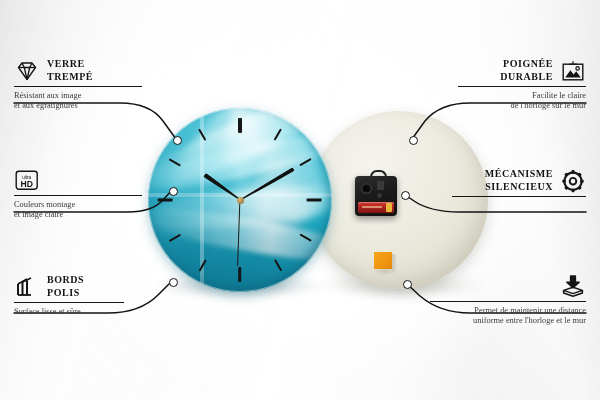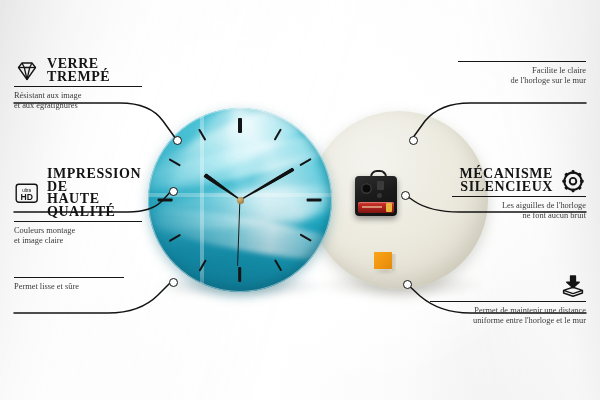--- a/index.html
+++ b/index.html
@@ -140,21 +140,21 @@
   .hand-m{width:4.4px;height:62px;margin-left:-2.2px;margin-top:-62px;clip-path:polygon(0% 0%,100% 0%,64% 100%,36% 100%);}
   .hand-s{width:1.4px;height:66px;margin-left:-0.7px;margin-top:-66px;background:#1a1a1a;}
   .hub{position:absolute;left:50%;top:50%;width:7px;height:7px;margin:-3.5px 0 0 -3.5px;border-radius:50%;
        background:radial-gradient(circle at 35% 32%,#d9b77a,#8a6a33);}
 
   
   .callout{position:absolute;}
   .co-head{display:flex;align-items:center;gap:7px;}
   .co-title{
     font-family:"Liberation Serif",serif;font-weight:bold;
-    font-size:14px;line-height:12.5px;letter-spacing:.55px;color:#141414;
+    font-size:10px;line-height:12.5px;letter-spacing:.55px;color:#141414;
     text-transform:uppercase;white-space:pre-line;
   }
   .co-rule{height:1.1px;background:#161616;margin-top:3px;}
   .co-sub{
     font-family:"Liberation Serif",serif;font-size:8.4px;line-height:10.4px;
     color:#3a3a3a;margin-top:3.5px;white-space:pre-line;
   }
   .left .co-head{justify-content:flex-start;}
   .left .co-sub{text-align:left;}
   .right .co-head{justify-content:flex-end;}
@@ -267,34 +267,61 @@
 et aux égratignures</div>
   </div>
 
   <div class="callout left" style="left:14px;top:168px;width:128px;">
     <div class="co-head">
       <svg class="ico" viewBox="0 0 26 24">
         <rect x="2.2" y="3.2" width="21" height="18" rx="2.6" fill="none" stroke="#141414" stroke-width="1.4"></rect>
         <text x="12.7" y="10.6" font-family="Liberation Sans, sans-serif" font-size="4.6" text-anchor="middle" fill="#141414">ultra</text>
         <text x="12.7" y="18.6" font-family="Liberation Sans, sans-serif" font-size="8.6" font-weight="bold" text-anchor="middle" fill="#141414">HD</text>
       </svg>
-      <div class="co-title">IMPRESSION DE
-HAUTE QUALITÉ</div>
     </div>
     <div class="co-rule" style="width:128px;"></div>
     <div class="co-sub">Couleurs montage
 et image claire</div>
   </div>
 
   <div class="callout left" style="left:14px;top:274px;width:110px;">
+    <div class="co-head">
+      <svg class="ico" viewBox="0 0 26 24">
+        <g stroke="#141414" stroke-width="2" stroke-linecap="butt">
+          <path d="M4,20 L4,9"></path>
+            <path d="M8.5,20 L8.5,7"></path>
+            <path d="M13,20 L13,5.5"></path>
+        </g>
+        <g stroke="#141414" stroke-width="1.8">
+          <path d="M4,20 L17,20"></path>
+        </g>
+        <g stroke="#141414" stroke-width="1.6">
+          <path d="M4,9 L13,4"></path>
+            <path d="M8.5,7 L17,3"></path>
+        </g>
+      </svg>
+      <div class="co-title">BORDS
+POLIS</div>
+    </div>
     <div class="co-rule" style="width:110px;"></div>
-    <div class="co-sub">Permet lisse et sûre</div>
+    <div class="co-sub">Surface lisse et sûre</div>
   </div>
 
   <div class="callout right" style="left:458px;top:58px;width:128px;">
+    <div class="co-head">
+      <div class="co-title">POIGNÉE
+DURABLE</div>
+      <svg class="ico" viewBox="0 0 26 24">
+        <path d="M13,2.2 L13,5.2" stroke="#141414" stroke-width="1.2" fill="none"></path>
+        <path d="M9,5.2 L17,5.2" stroke="#141414" stroke-width="1.2" fill="none"></path>
+        <rect x="3.2" y="5.2" width="19.6" height="15.6" fill="none" stroke="#141414" stroke-width="1.4"></rect>
+        <path d="M5.2,18.4 L10.4,11.2 L13.6,15.4 L16.2,12.2 L20.8,18.4 Z" fill="#141414"></path>
+        <circle cx="17.6" cy="9.4" r="1.7" fill="none" stroke="#141414" stroke-width="1.2"></circle>
+      </svg>
+    </div>
     <div class="co-rule" style="width:128px;margin-left:auto;"></div>
     <div class="co-sub">Facilite le claire
 de l'horloge sur le mur</div>
   </div>
 
   <div class="callout right" style="left:452px;top:168px;width:134px;">
     <div class="co-head">
       <div class="co-title">MÉCANISME
 SILENCIEUX</div>
       <svg class="ico" viewBox="0 0 26 24">
@@ -308,22 +335,20 @@
           <rect x="2.3" y="10.8" width="3.6" height="2.9" rx="1"></rect>
           <rect x="20.1" y="10.8" width="3.6" height="2.9" rx="1"></rect>
           <rect x="4.6" y="4.1" width="3.4" height="2.8" rx="1" transform="rotate(-45 6.3 5.5)"></rect>
           <rect x="18" y="17.5" width="3.4" height="2.8" rx="1" transform="rotate(-45 19.7 18.9)"></rect>
           <rect x="18" y="4.1" width="3.4" height="2.8" rx="1" transform="rotate(45 19.7 5.5)"></rect>
           <rect x="4.6" y="17.5" width="3.4" height="2.8" rx="1" transform="rotate(45 6.3 18.9)"></rect>
         </g>
       </svg>
     </div>
     <div class="co-rule" style="width:134px;margin-left:auto;"></div>
-    <div class="co-sub">Les aiguilles de l'horloge
-ne font aucun bruit</div>
   </div>
 
   <div class="callout right" style="left:430px;top:274px;width:156px;">
     <div class="co-head">
       <svg class="ico" viewBox="0 0 26 24">
         <g fill="none" stroke="#141414" stroke-width="1.5" stroke-linejoin="round">
           <path d="M10.6,2 L15.4,2 L15.4,8.2 L19.2,8.2 L13,13.6 L6.8,8.2 L10.6,8.2 Z" fill="#141414"></path>
           <path d="M13,13.2 L22.4,16.4 L13,19.6 L3.6,16.4 Z"></path>
           <path d="M3.6,16.4 L3.6,19 L13,22.2 L22.4,19 L22.4,16.4"></path>
         </g>

